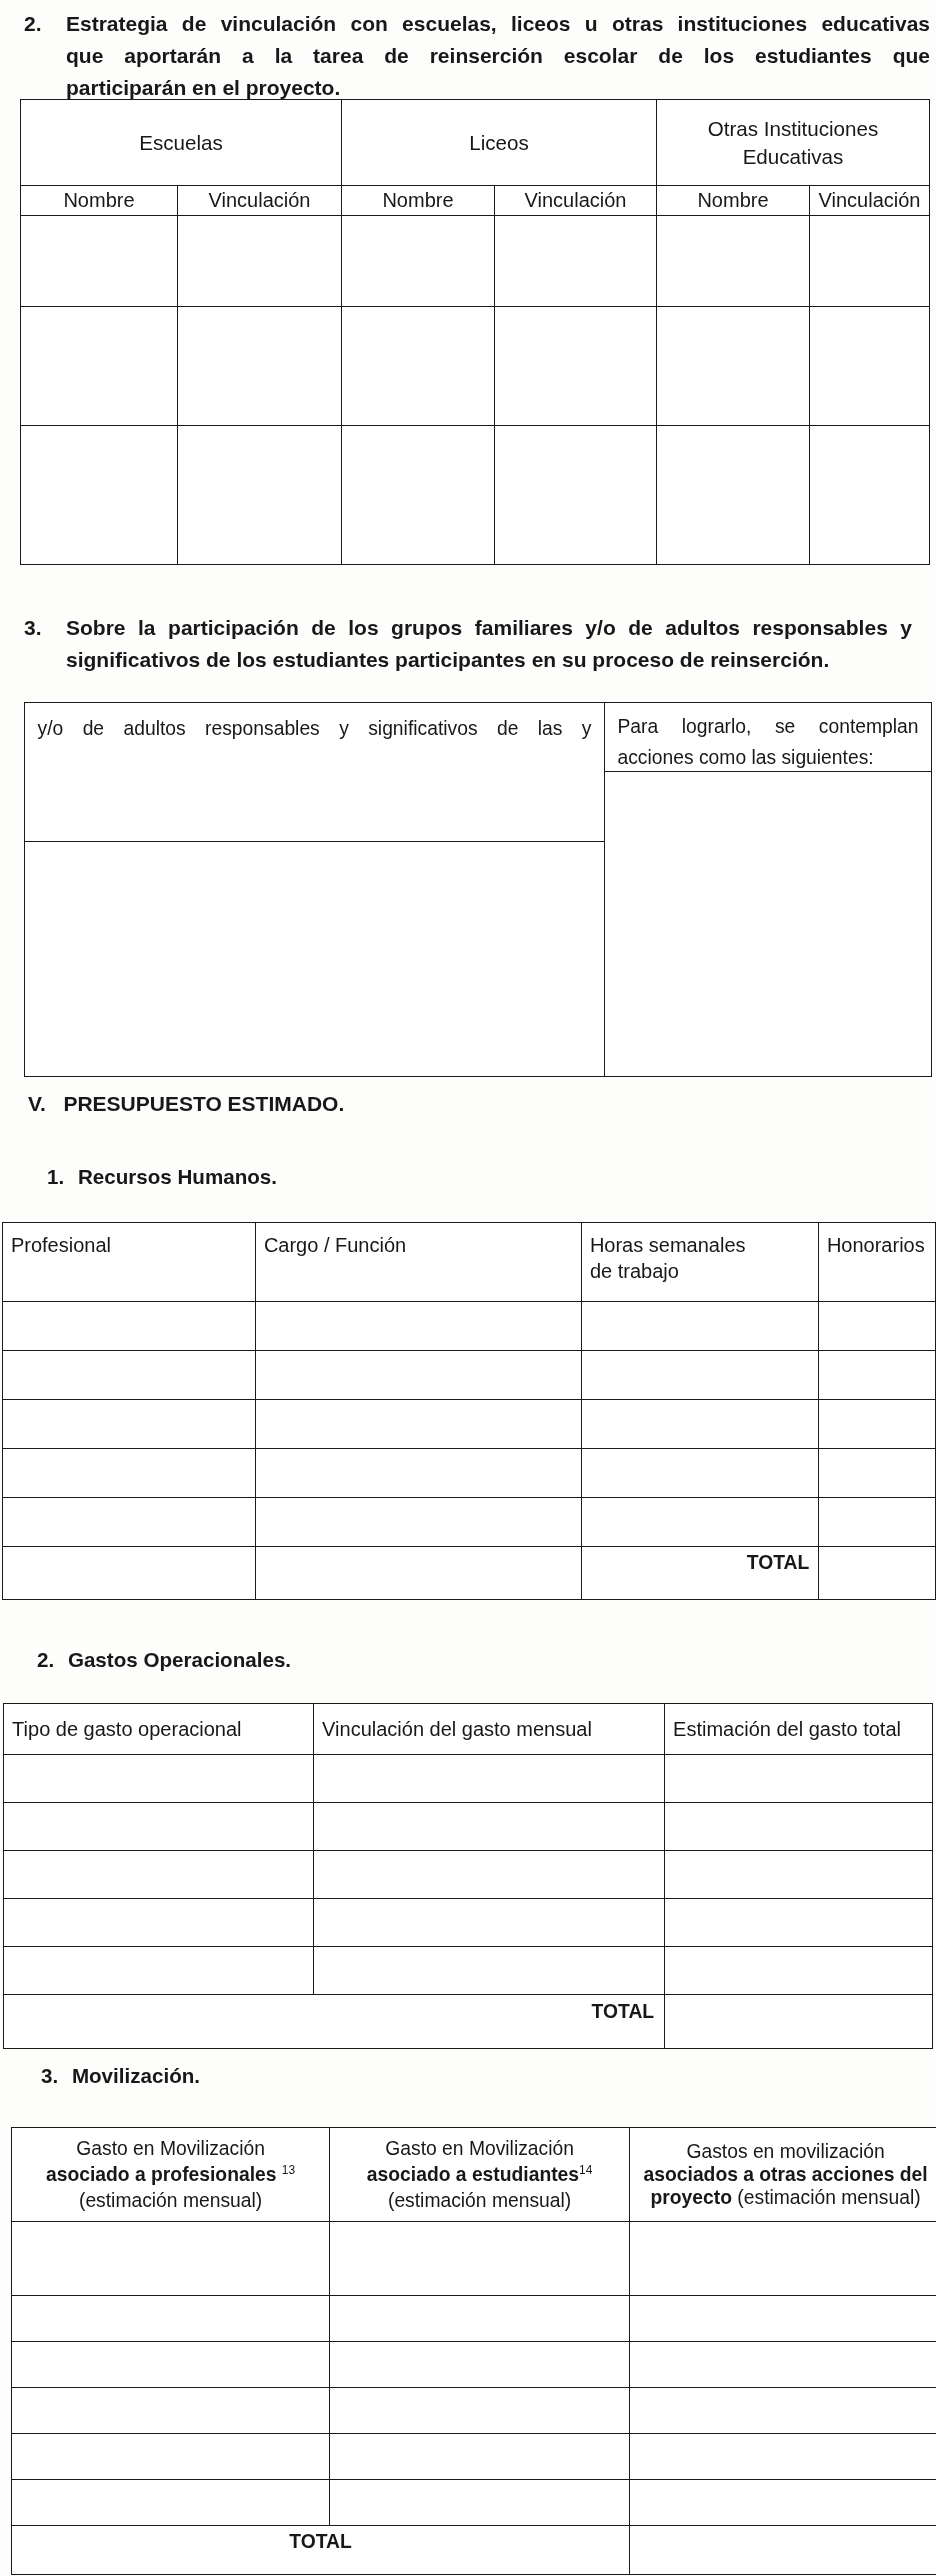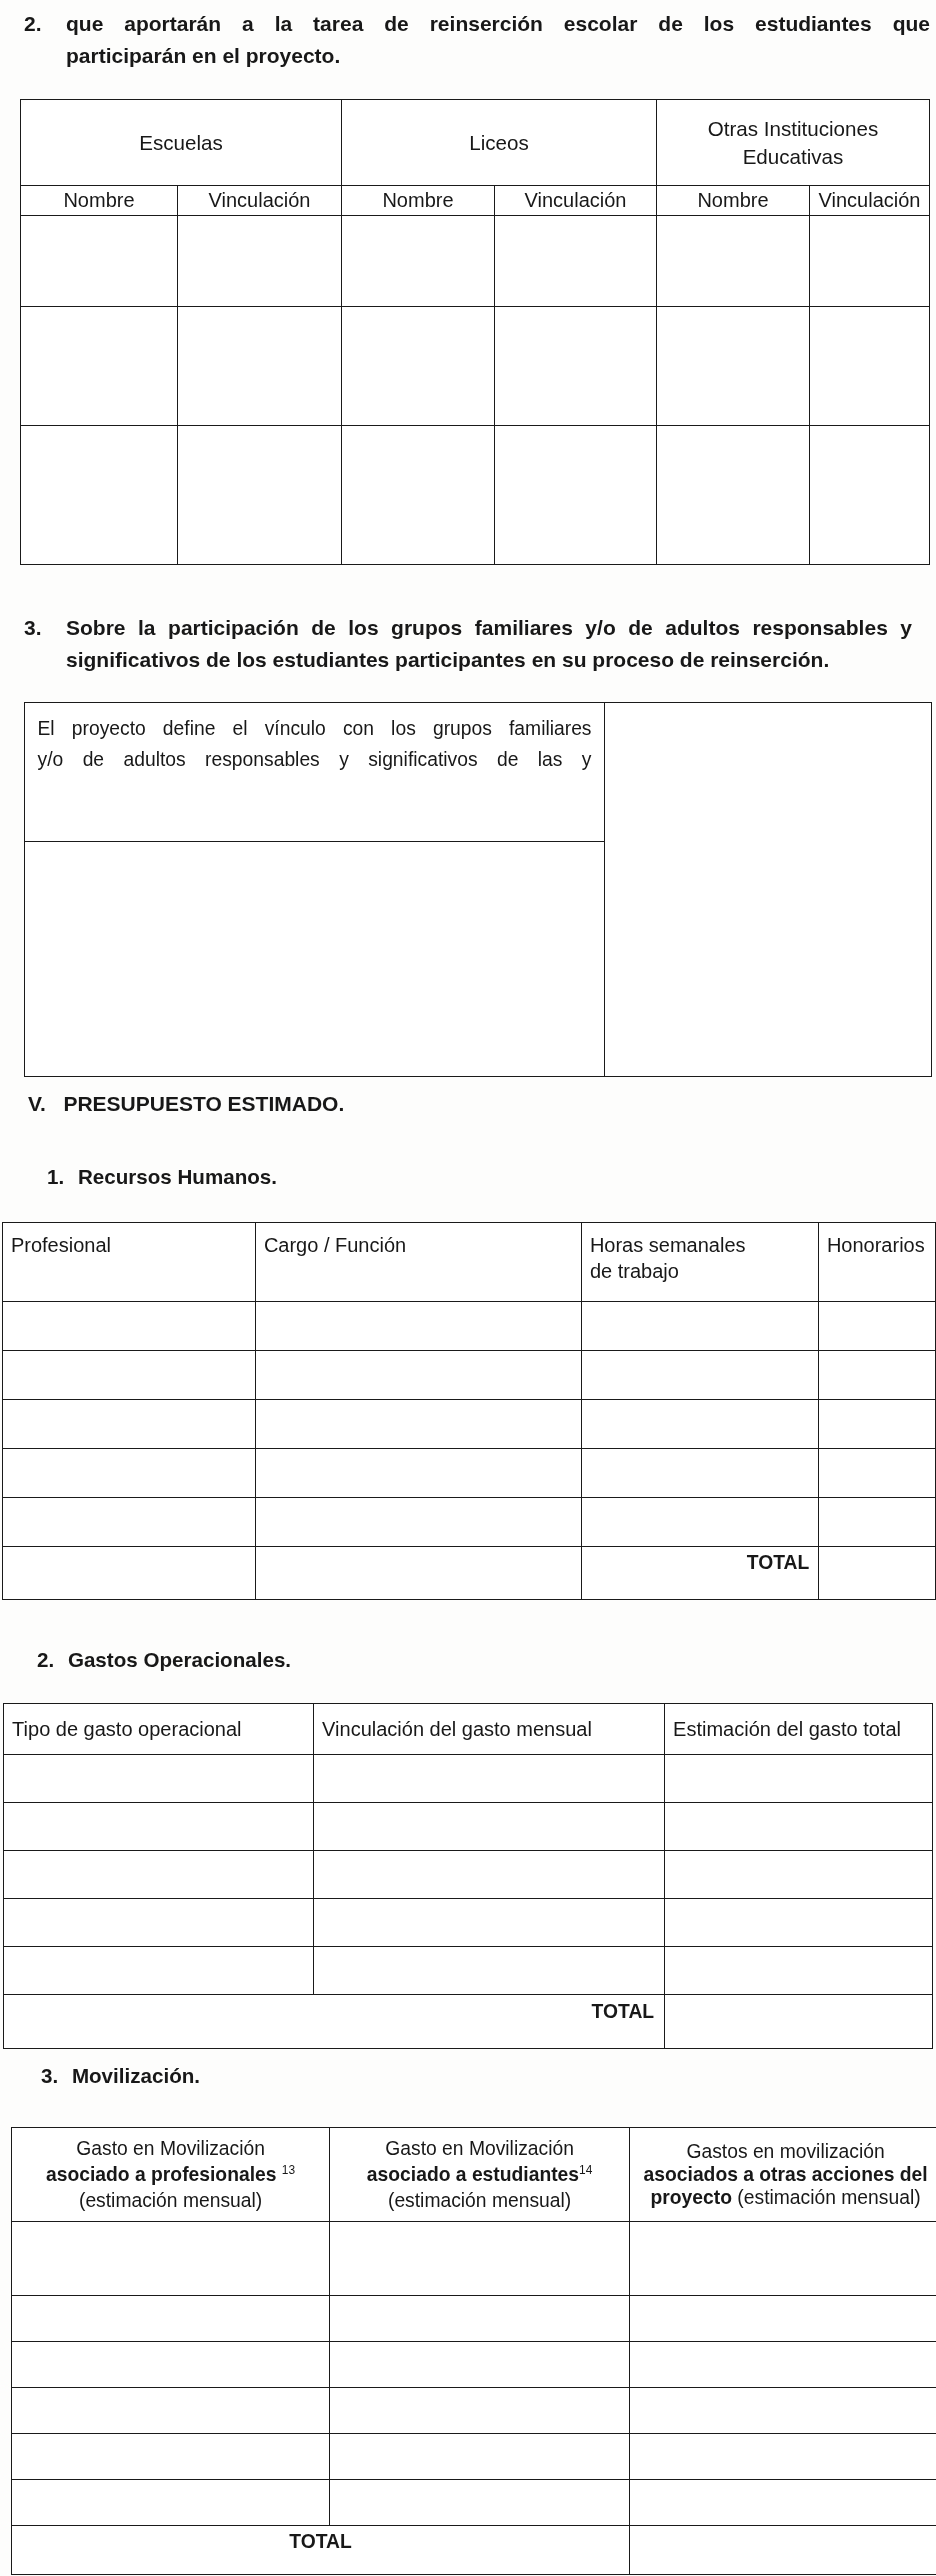--- a/index.html
+++ b/index.html
@@ -64,20 +64,21 @@
   sup{font-size:0.62em;vertical-align:super;line-height:0;}
 </style>
 </head>
 <body>
 
 <div class="page">
 
   <div class="h-block" style="left:24px;top:7.5px;width:906px;">
     <span class="h-num">2.</span>
     <div class="h-lines" style="width:864px;">
+      <div class="jline">Estrategia de vinculación con escuelas, liceos u otras instituciones educativas</div>
       <div class="jline">que aportarán a la tarea de reinserción escolar de los estudiantes que</div>
       <div>participarán en el proyecto.</div>
     </div>
   </div>
 
   <table class="doc" id="t1">
     <colgroup>
       <col style="width:157px">
         <col style="width:164px">
         <col style="width:153px">
@@ -130,26 +131,29 @@
     <span class="h-num">3.</span>
     <div class="h-lines" style="width:846px;">
       <div class="jline">Sobre la participación de los grupos familiares y/o de adultos responsables y</div>
       <div>significativos de los estudiantes participantes en su proceso de reinserción.</div>
     </div>
   </div>
 
   <div class="t2">
     <div class="t2col t2left">
       <div class="t2cell t2lt">
-        <div class="jline">El proyecto define el vínculo con los grupos familiares</div>
         <div class="jline">y/o de adultos responsables y significativos de las y</div>
       </div>
       <div class="t2cell t2fill"></div>
     </div>
     <div class="t2col t2right">
+      <div class="t2cell t2rt">
+        <div class="jline">Para lograrlo, se contemplan</div>
+        <div>acciones como las siguientes:</div>
+      </div>
       <div class="t2cell t2fill"></div>
     </div>
   </div>
 
   <div class="h-inline gap28" style="left:28px;top:1092px;font-size:21px;">
     <span>V.</span>
     <span>PRESUPUESTO ESTIMADO.</span>
   </div>
 
   <div class="h-inline gap22" style="left:47px;top:1165px;">

